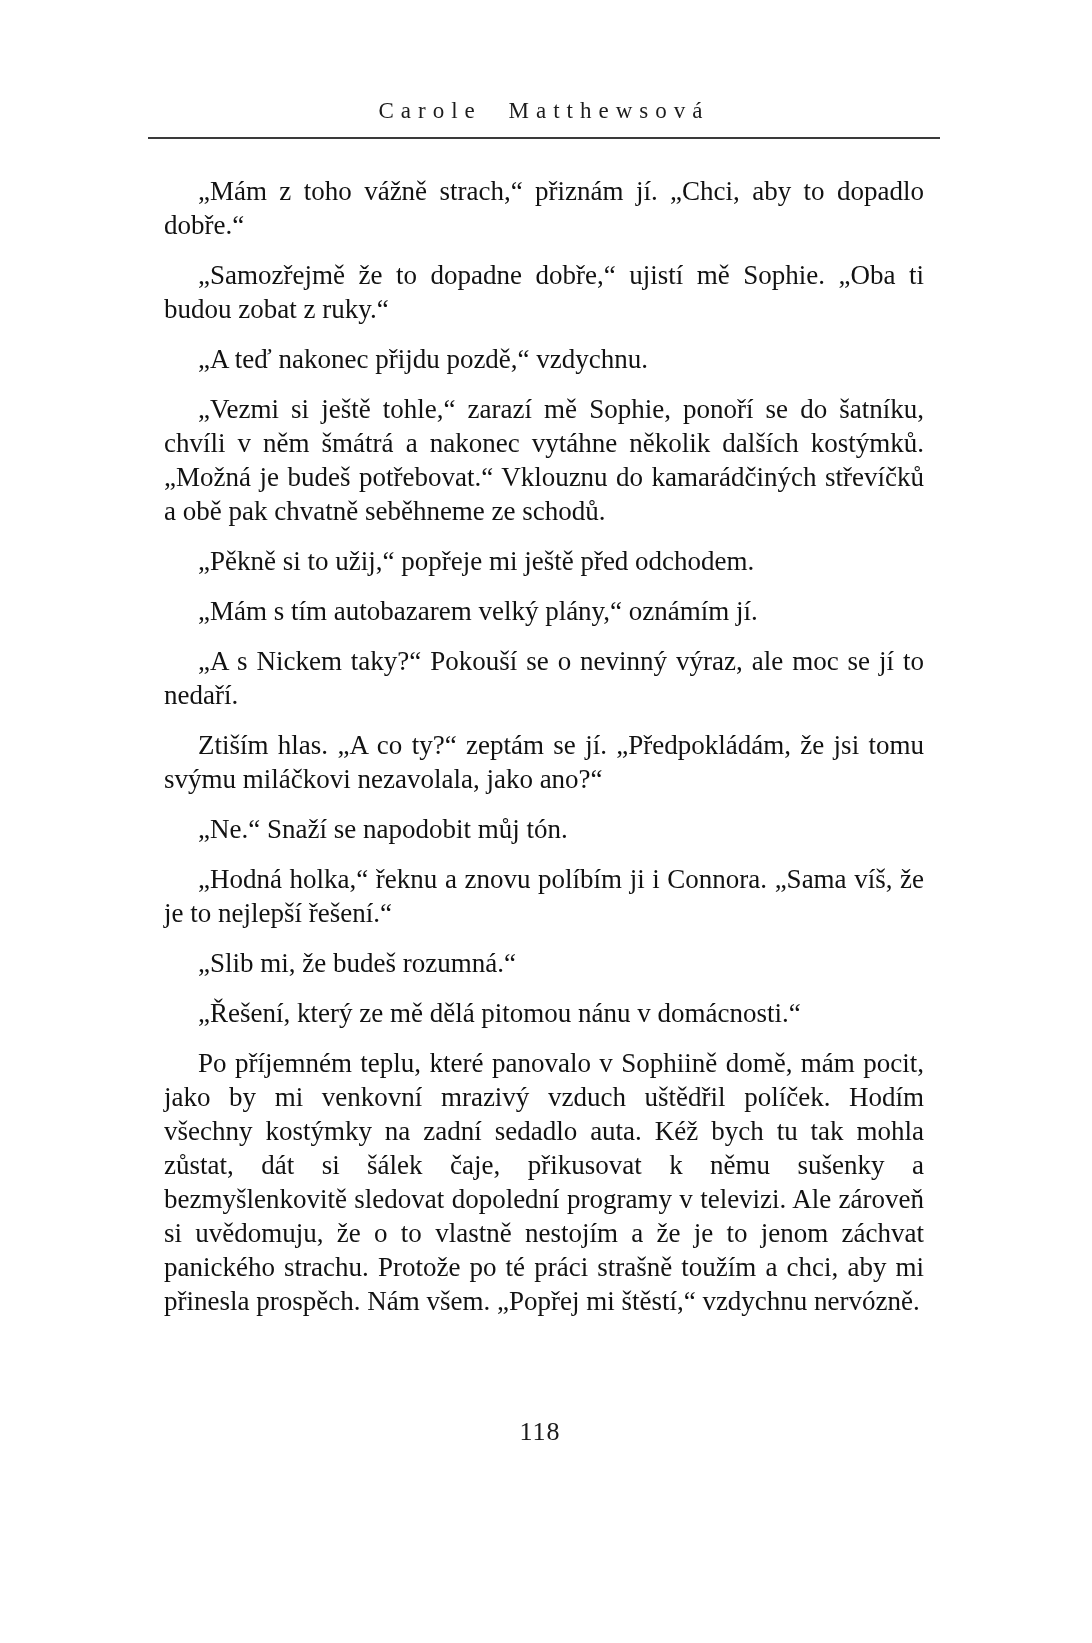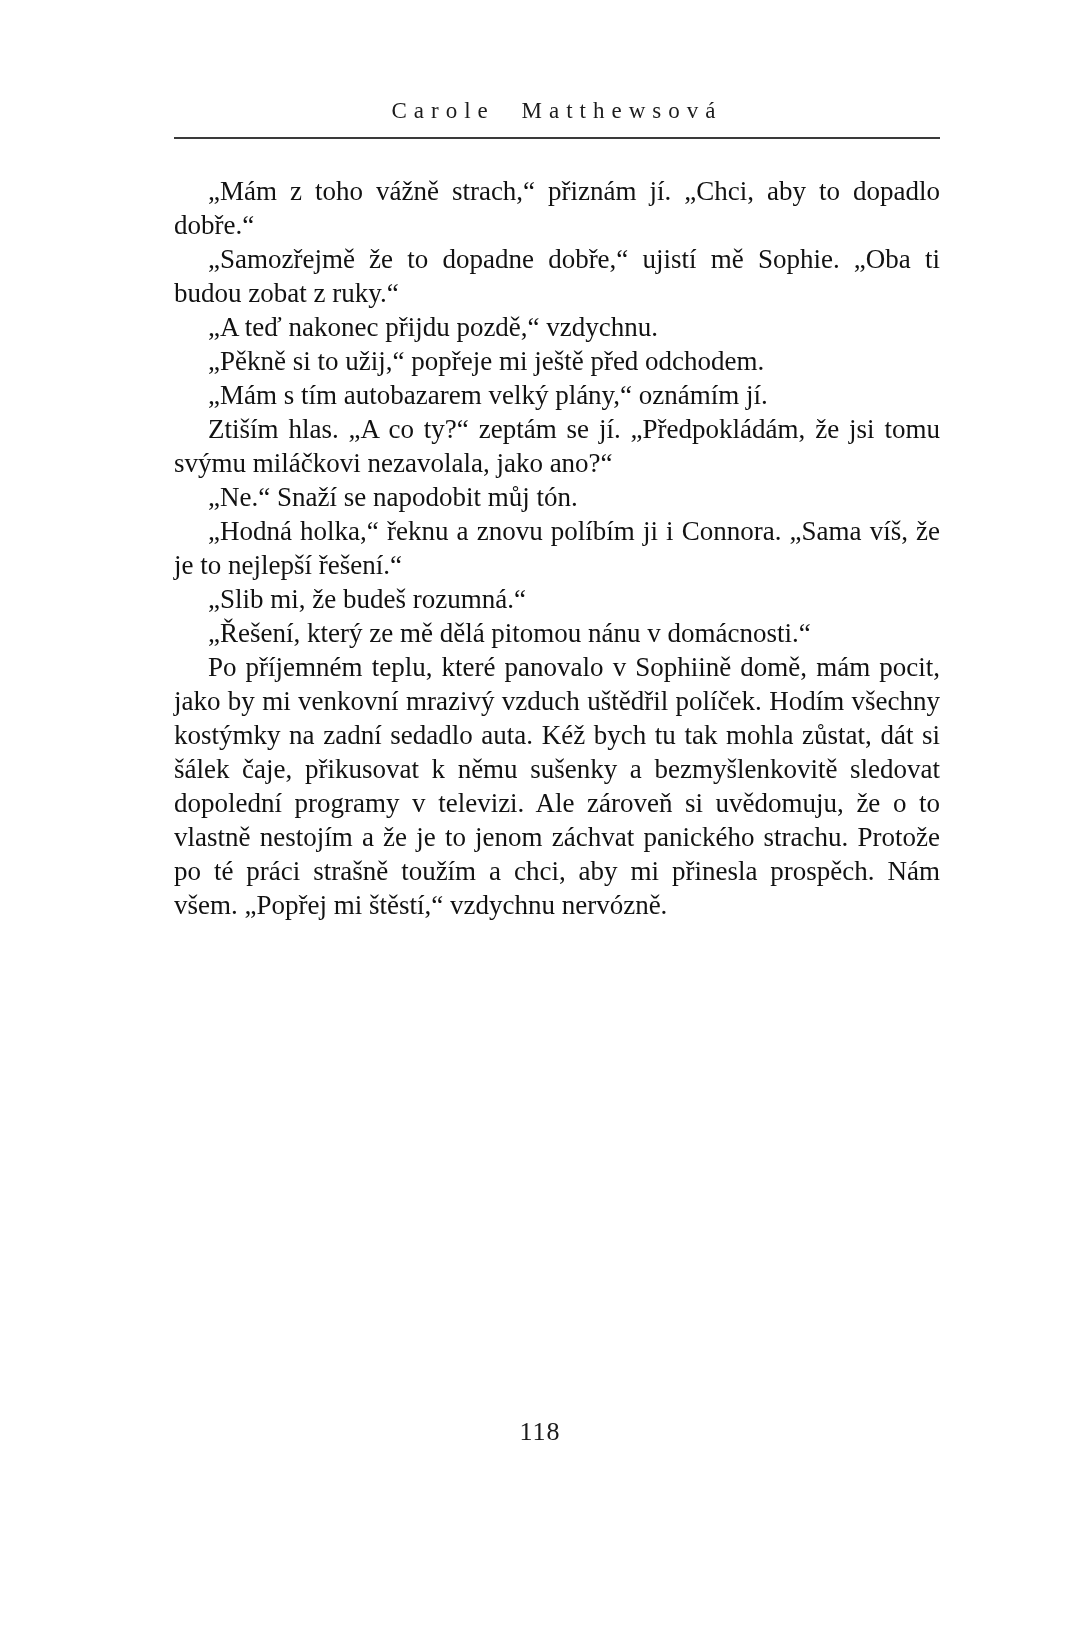--- a/index.html
+++ b/index.html
@@ -10,21 +10,20 @@
   .page {
     position: relative;
     width: 1092px;
     height: 1643px;
     margin: 0 auto;
     background: #ffffff;
     color: #141414;
     font-family: "Liberation Serif", serif;
     box-sizing: border-box;
     overflow: hidden;
-    padding-left: 26px;
   }
   .header-wrap {
     margin: 0 152px 0 148px;
     padding-top: 98px;
   }
   .author {
     text-align: center;
     font-size: 23px;
     letter-spacing: 7px;
     word-spacing: 14px;
@@ -37,21 +36,21 @@
     margin: 13px 0 0 0;
   }
   .body-text {
     margin: 35px 152px 0 148px;
     font-size: 27px;
     line-height: 34px;
     text-align: justify;
     color: #121212;
   }
   .body-text p {
-    margin: 0;
+    margin: 16px;
     text-indent: 34px;
   }
   .page-number {
     position: absolute;
     left: 0;
     right: 12px;
     bottom: 196px;
     text-align: center;
     font-size: 26px;
     letter-spacing: 1px;
@@ -65,22 +64,24 @@
 
   <div class="header-wrap">
     <div class="author">Carole Matthewsová</div>
     <hr class="divider">
   </div>
 
   <div class="body-text">
     <p>„Mám z toho vážně strach,“ přiznám jí. „Chci, aby to dopadlo dobře.“</p>
     <p>„Samozřejmě že to dopadne dobře,“ ujistí mě Sophie. „Oba ti budou zobat z ruky.“</p>
     <p>„A teď nakonec přijdu pozdě,“ vzdychnu.</p>
+    <p>„Vezmi si ještě tohle,“ zarazí mě Sophie, ponoří se do šatníku, chvíli v něm šmátrá a nakonec vytáhne několik dalších kostýmků. „Možná je budeš potřebovat.“ Vklouznu do kamarádčiných střevíčků a obě pak chvatně seběhneme ze schodů.</p>
     <p>„Pěkně si to užij,“ popřeje mi ještě před odchodem.</p>
     <p>„Mám s tím autobazarem velký plány,“ oznámím jí.</p>
+    <p>„A s Nickem taky?“ Pokouší se o nevinný výraz, ale moc se jí to nedaří.</p>
     <p>Ztiším hlas. „A co ty?“ zeptám se jí. „Předpokládám, že jsi tomu svýmu miláčkovi nezavolala, jako ano?“</p>
     <p>„Ne.“ Snaží se napodobit můj tón.</p>
     <p>„Hodná holka,“ řeknu a znovu políbím ji i Connora. „Sama víš, že je to nejlepší řešení.“</p>
     <p>„Slib mi, že budeš rozumná.“</p>
     <p>„Řešení, který ze mě dělá pitomou nánu v domácnosti.“</p>
     <p>Po příjemném teplu, které panovalo v Sophiině domě, mám pocit, jako by mi venkovní mrazivý vzduch uštědřil políček. Hodím všechny kostýmky na zadní sedadlo auta. Kéž bych tu tak mohla zůstat, dát si šálek čaje, přikusovat k němu sušenky a bezmyšlenkovitě sledovat dopolední programy v televizi. Ale zároveň si uvědomuju, že o to vlastně nestojím a že je to jenom záchvat panického strachu. Protože po té práci strašně toužím a chci, aby mi přinesla prospěch. Nám všem. „Popřej mi štěstí,“ vzdychnu nervózně.</p>
   </div>
 
   <div class="page-number">118</div>
 

